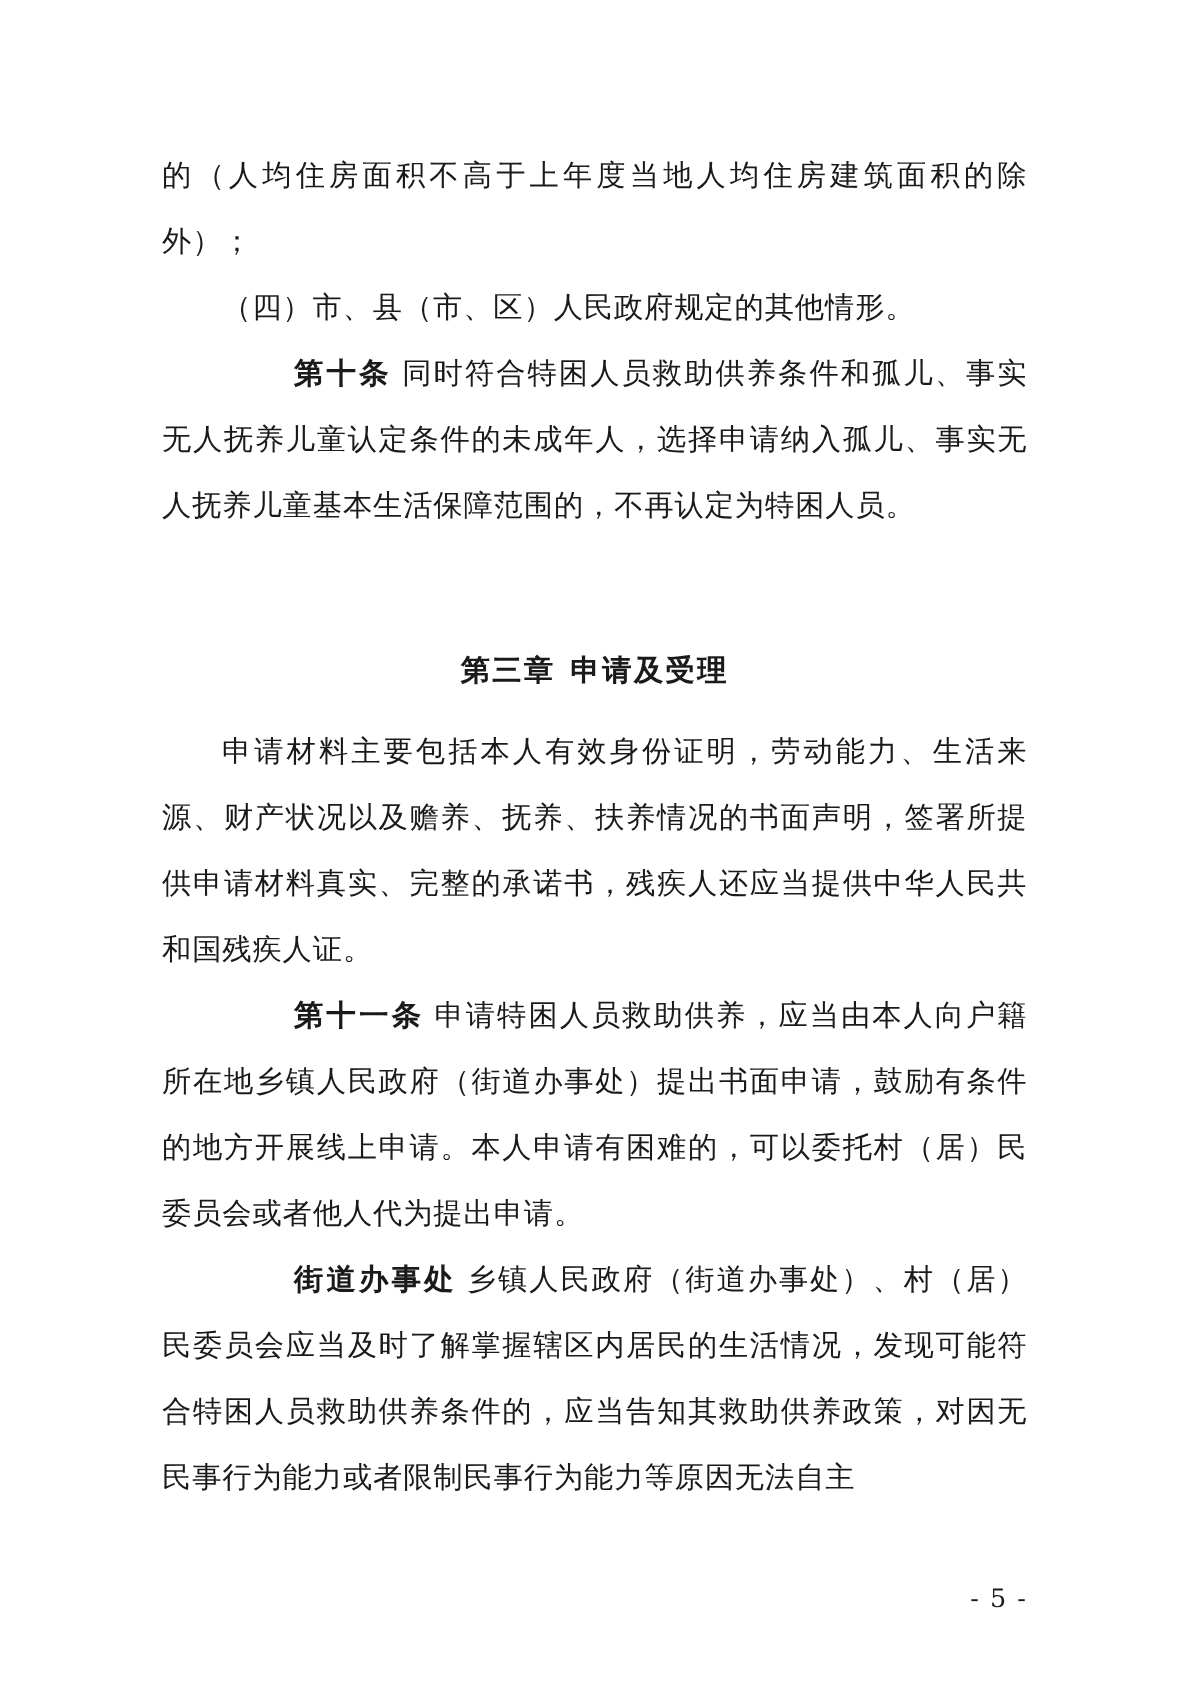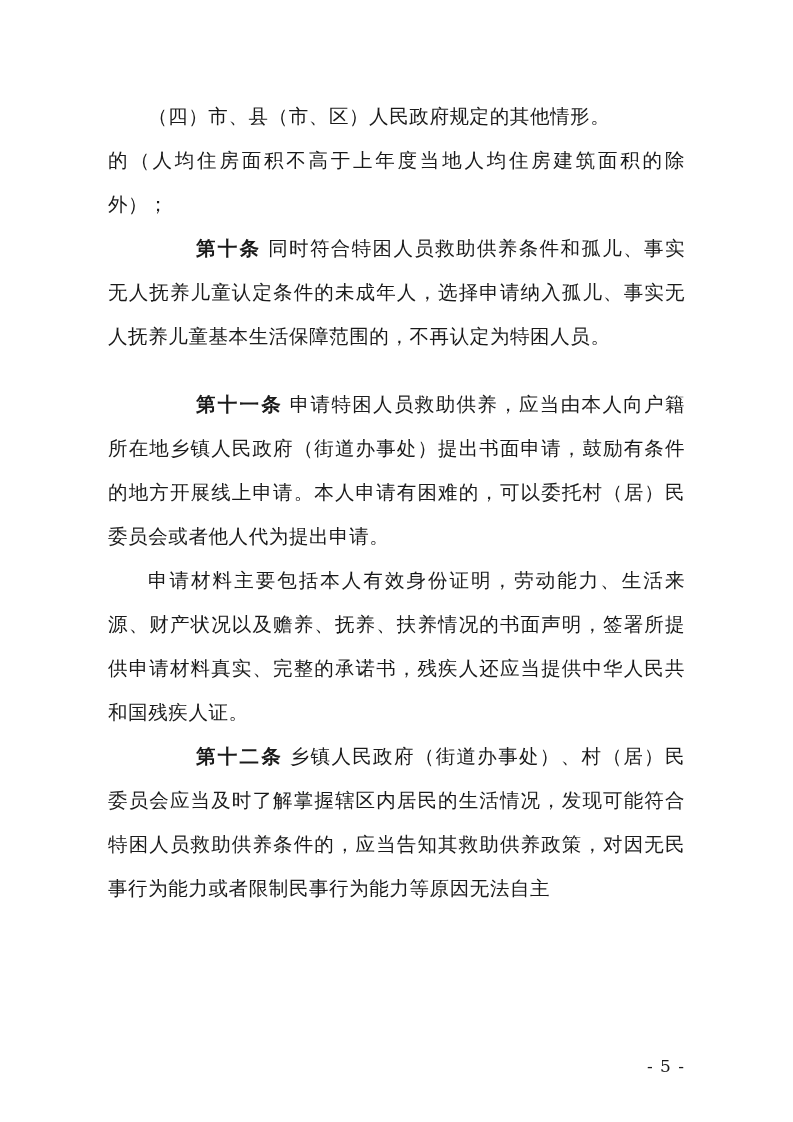--- a/index.html
+++ b/index.html
@@ -72,33 +72,34 @@
     color: #1a1a1a;
   }
 </style>
 </head>
 <body>
 
 <div class="page">
 
   <div class="doc-body">
 
+    <p class="para">的（人均住房面积不高于上年度当地人均住房建筑面积的除外）；</p>
+
     <p class="para indent">（四）市、县（市、区）人民政府规定的其他情形。</p>
-
-    <p class="para">的（人均住房面积不高于上年度当地人均住房建筑面积的除外）；</p>
 
     <p class="para hang"><span class="lead">第十条</span><span class="lead-space"></span><span>同时符合特困人员救助供养条件和孤儿、事实无人抚养儿童认定条件的未成年人，选择申请纳入孤儿、事实无人抚养儿童基本生活保障范围的，不再认定为特困人员。</span></p>
 
     <div class="blockgap"></div>
 
+    <div class="chapter-heading"><span>第三章</span><span class="gap"></span><span>申请及受理</span></div>
+
+    <p class="para indent">申请材料主要包括本人有效身份证明，劳动能力、生活来源、财产状况以及赡养、抚养、扶养情况的书面声明，签署所提供申请材料真实、完整的承诺书，残疾人还应当提供中华人民共和国残疾人证。</p>
 
     <p class="para hang"><span class="lead">第十一条</span><span class="lead-space"></span><span>申请特困人员救助供养，应当由本人向户籍所在地乡镇人民政府（街道办事处）提出书面申请，鼓励有条件的地方开展线上申请。本人申请有困难的，可以委托村（居）民委员会或者他人代为提出申请。</span></p>
 
-    <p class="para indent">申请材料主要包括本人有效身份证明，劳动能力、生活来源、财产状况以及赡养、抚养、扶养情况的书面声明，签署所提供申请材料真实、完整的承诺书，残疾人还应当提供中华人民共和国残疾人证。</p>
 
-
-    <p class="para hang"><span class="lead">第十二条</span><span class="lead-space"></span><span>乡镇人民政府（街道办事处）、村（居）民委员会应当及时了解掌握辖区内居民的生活情况，发现可能符合特困人员救助供养条件的，应当告知其救助供养政策，对因无民事行为能力或者限制民事行为能力等原因无法自主</span></p>
+    <p class="para hang"><span class="lead">街道办事处</span><span class="lead-space"></span><span>乡镇人民政府（街道办事处）、村（居）民委员会应当及时了解掌握辖区内居民的生活情况，发现可能符合特困人员救助供养条件的，应当告知其救助供养政策，对因无民事行为能力或者限制民事行为能力等原因无法自主</span></p>
 
   </div>
 
   <div class="page-number">- 5 -</div>
 
 </div>
 
 </body></html>

